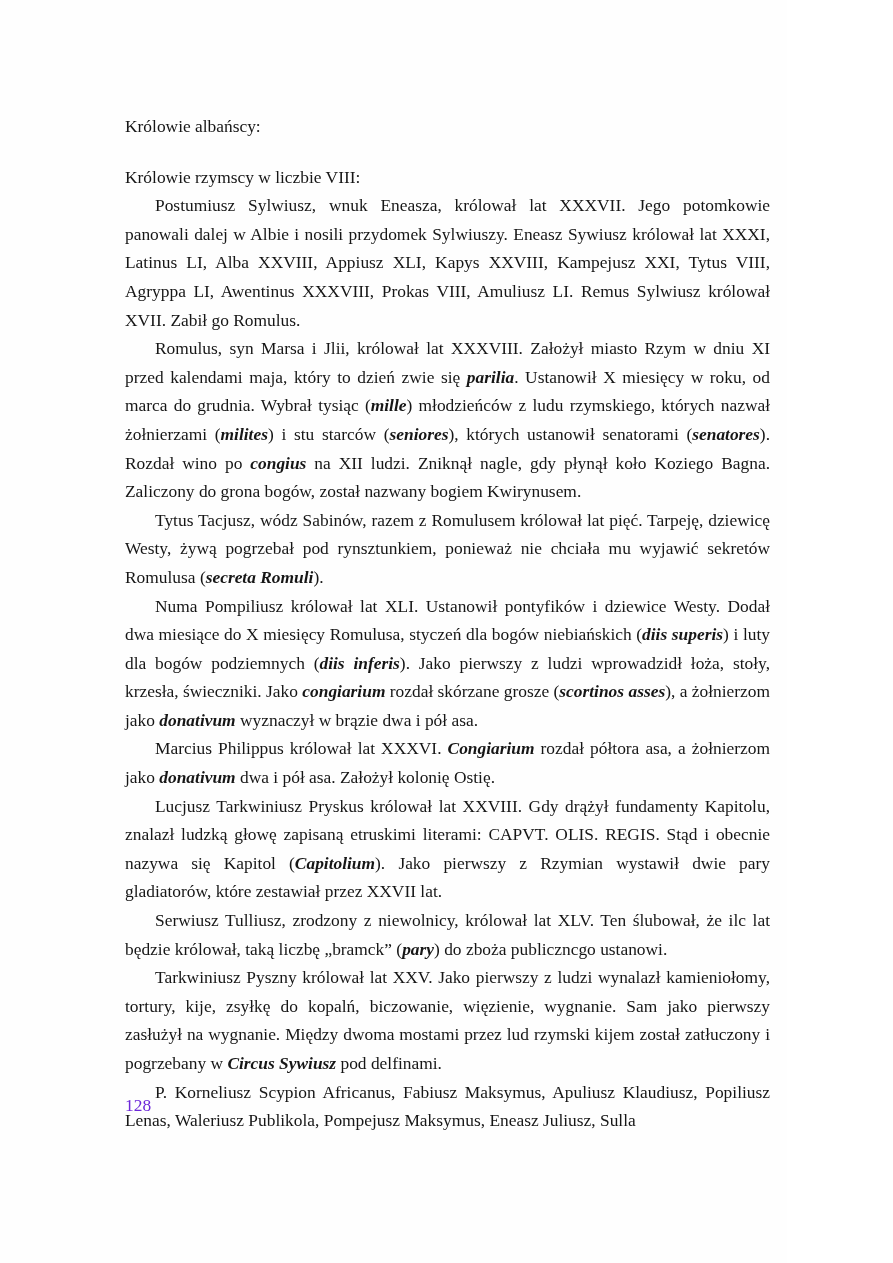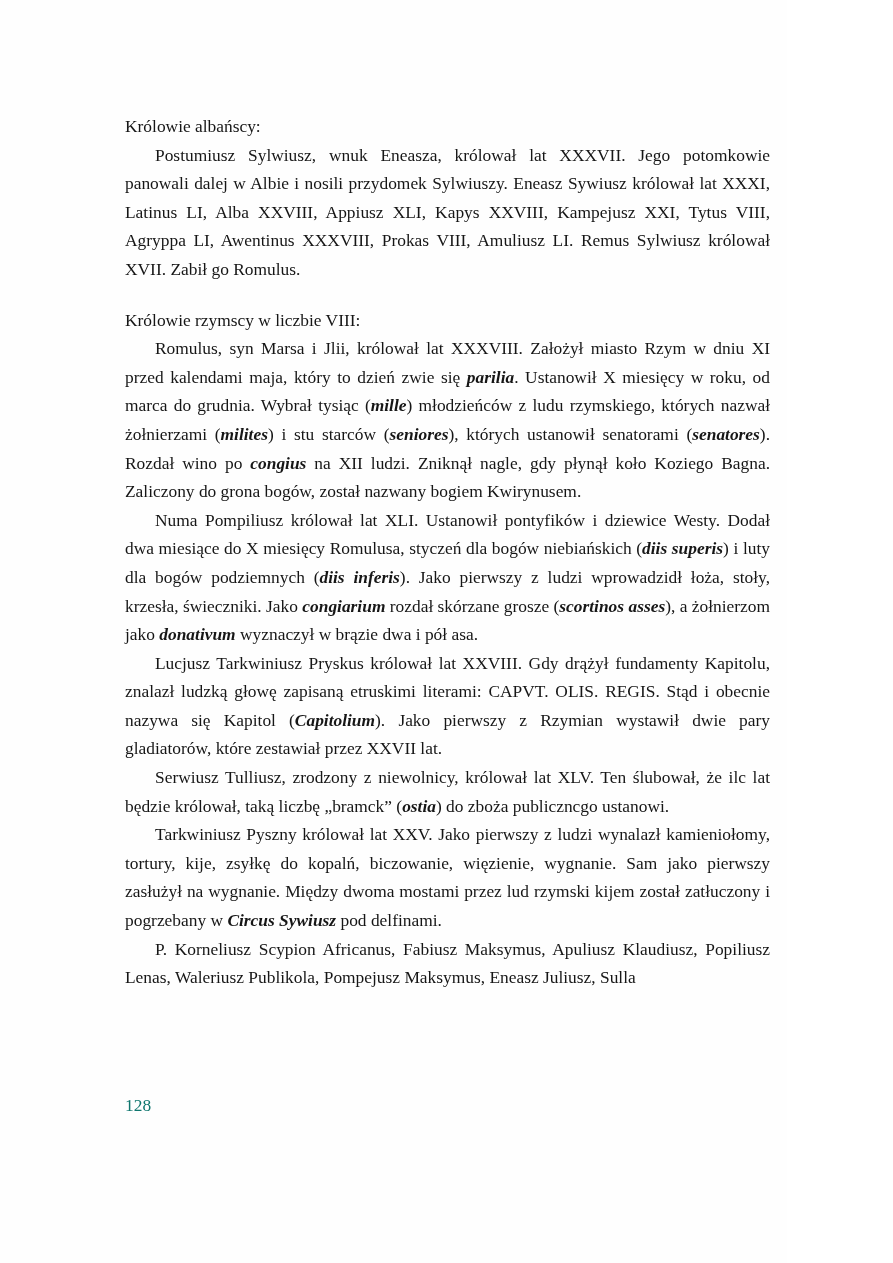--- a/index.html
+++ b/index.html
@@ -54,32 +54,34 @@
   em {
     font-style: italic;
     font-weight: bold;
   }
   .folio {
     position: absolute;
     left: 125px;
     top: 1093px;
     font-size: 17.4px;
     line-height: 24px;
-    color: #0f766e;
+    color: #6d28d9;
   }
 </style>
 </head>
 <body>
 
 <div class="page">
   <div class="text-column" id="text-column">
       <p class="para heading-line">Królowie albańscy:</p>
+      <p class="para heading-line gap-before">Królowie rzymscy w liczbie VIII:</p>
       <p class="para body-para">Postumiusz Sylwiusz, wnuk Eneasza, królował lat XXXVII. Jego potomkowie panowali dalej w Albie i nosili przydomek Sylwiuszy. Eneasz Sywiusz królował lat XXXI, Latinus LI, Alba XXVIII, Appiusz XLI, Kapys XXVIII, Kampejusz XXI, Tytus VIII, Agryppa LI, Awentinus XXXVIII, Prokas VIII, Amuliusz LI. Remus Sylwiusz królował XVII. Zabił go Romulus.</p>
-      <p class="para heading-line gap-before">Królowie rzymscy w liczbie VIII:</p>
       <p class="para body-para">Romulus, syn Marsa i Jlii, królował lat XXXVIII. Założył miasto Rzym w dniu XI przed kalendami maja, który to dzień zwie się <em>parilia</em>. Ustanowił X miesięcy w roku, od marca do grudnia. Wybrał tysiąc (<em>mille</em>) młodzieńców z ludu rzymskiego, których nazwał żołnierzami (<em>milites</em>) i stu starców (<em>seniores</em>), których ustanowił senatorami (<em>senatores</em>). Rozdał wino po <em>congius</em> na XII ludzi. Zniknął nagle, gdy płynął koło Koziego Bagna. Zaliczony do grona bogów, został nazwany bogiem Kwirynusem.</p>
+      <p class="para body-para">Tytus Tacjusz, wódz Sabinów, razem z Romulusem królował lat pięć. Tarpeję, dziewicę Westy, żywą pogrzebał pod rynsztunkiem, ponieważ nie chciała mu wyjawić sekretów Romulusa (<em>secreta Romuli</em>).</p>
       <p class="para body-para">Numa Pompiliusz królował lat XLI. Ustanowił pontyfików i dziewice Westy. Dodał dwa miesiące do X miesięcy Romulusa, styczeń dla bogów niebiańskich (<em>diis superis</em>) i luty dla bogów podziemnych (<em>diis inferis</em>). Jako pierwszy z ludzi wprowadzidł łoża, stoły, krzesła, świeczniki. Jako <em>congiarium</em> rozdał skórzane grosze (<em>scortinos asses</em>), a żołnierzom jako <em>donativum</em> wyznaczył w brązie dwa i pół asa.</p>
+      <p class="para body-para">Marcius Philippus królował lat XXXVI. <em>Congiarium</em> rozdał półtora asa, a żołnierzom jako <em>donativum</em> dwa i pół asa. Założył kolonię Ostię.</p>
       <p class="para body-para">Lucjusz Tarkwiniusz Pryskus królował lat XXVIII. Gdy drążył fundamenty Kapitolu, znalazł ludzką głowę zapisaną etruskimi literami: CAPVT. OLIS. REGIS. Stąd i obecnie nazywa się Kapitol (<em>Capitolium</em>). Jako pierwszy z Rzymian wystawił dwie pary gladiatorów, które zestawiał przez XXVII lat.</p>
-      <p class="para body-para small-para">Serwiusz Tulliusz, zrodzony z niewolnicy, królował lat XLV. Ten ślubował, że ilc lat będzie królował, taką liczbę „bramck” (<em>ostia</em>) do zboża publiczncgo ustanowi.</p>
+      <p class="para body-para small-para">Serwiusz Tulliusz, zrodzony z niewolnicy, królował lat XLV. Ten ślubował, że ilc lat będzie królował, taką liczbę „bramck” (<em>pary</em>) do zboża publiczncgo ustanowi.</p>
       <p class="para body-para">Tarkwiniusz Pyszny królował lat XXV. Jako pierwszy z ludzi wynalazł kamieniołomy, tortury, kije, zsyłkę do kopalń, biczowanie, więzienie, wygnanie. Sam jako pierwszy zasłużył na wygnanie. Między dwoma mostami przez lud rzymski kijem został zatłuczony i pogrzebany w <em>Circus Sywiusz</em> pod delfinami.</p>
       <p class="para body-para">P. Korneliusz Scypion Africanus, Fabiusz Maksymus, Apuliusz Klaudiusz, Popiliusz Lenas, Waleriusz Publikola, Pompejusz Maksymus, Eneasz Juliusz, Sulla</p>
     </div>
   <div class="folio">128</div>
 </div>
 
 </body></html>

